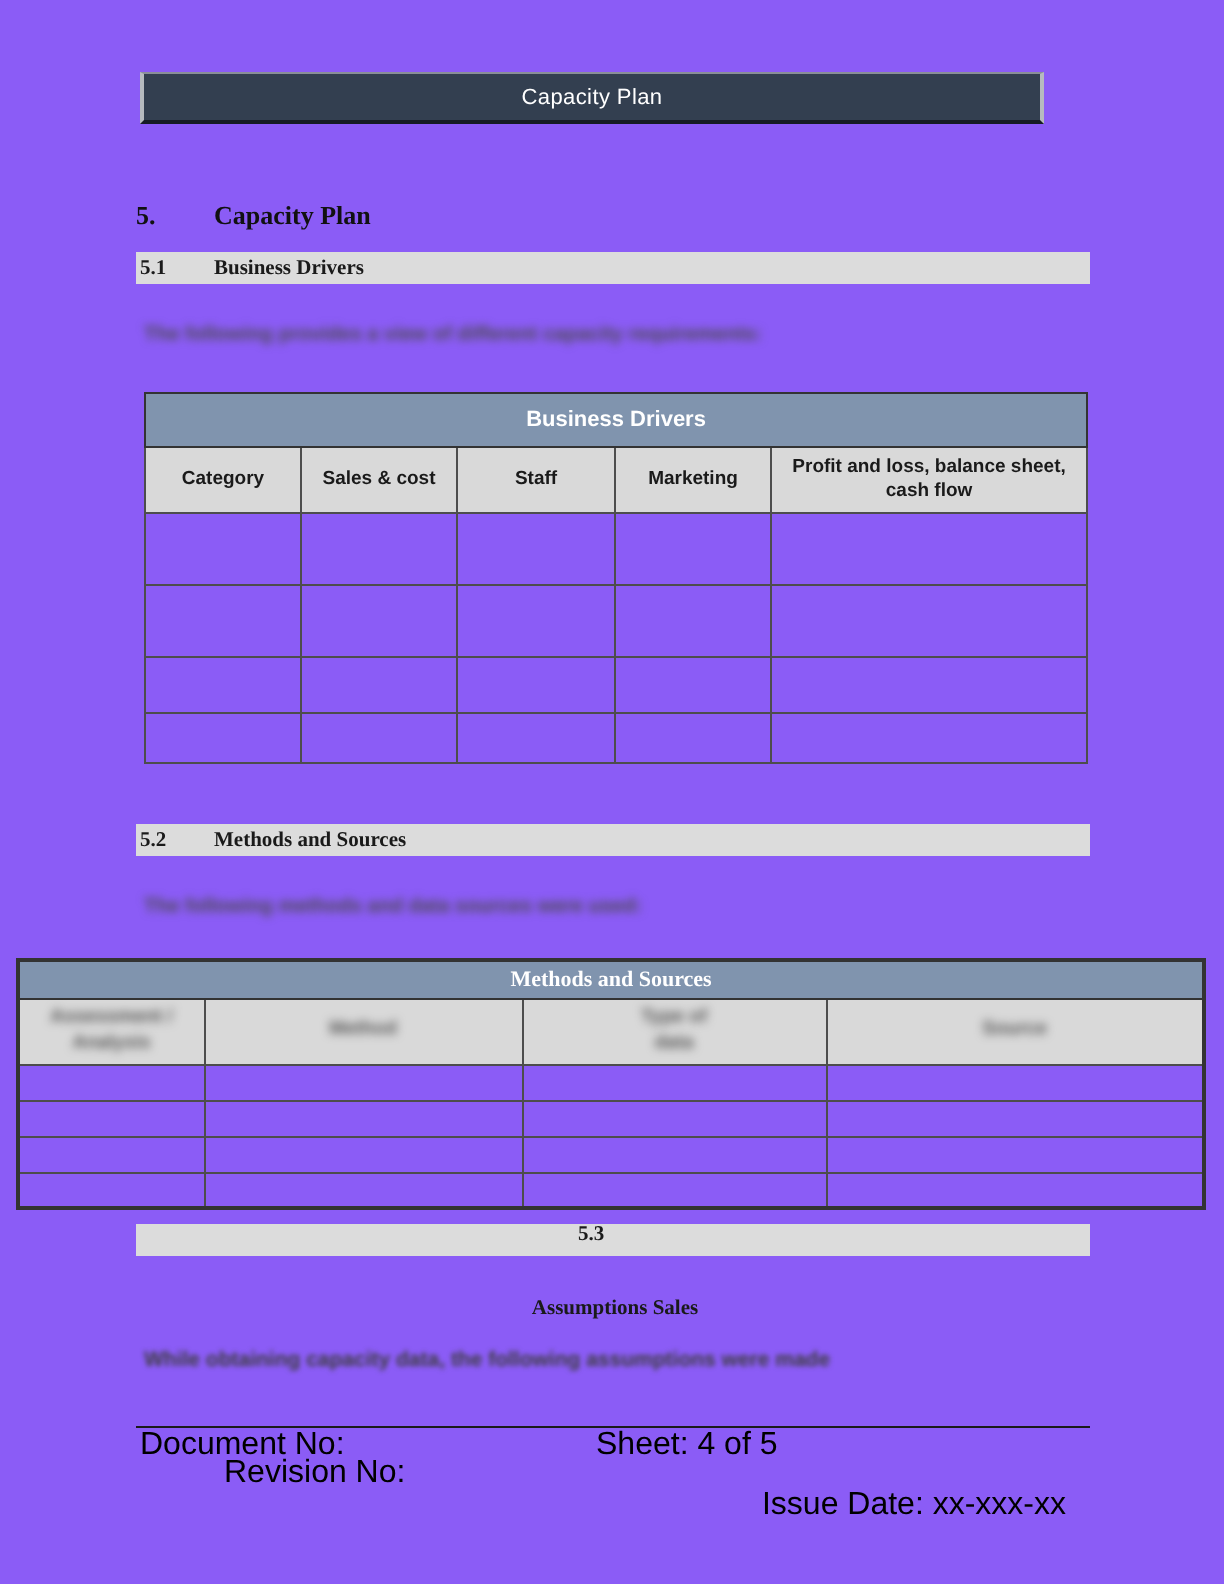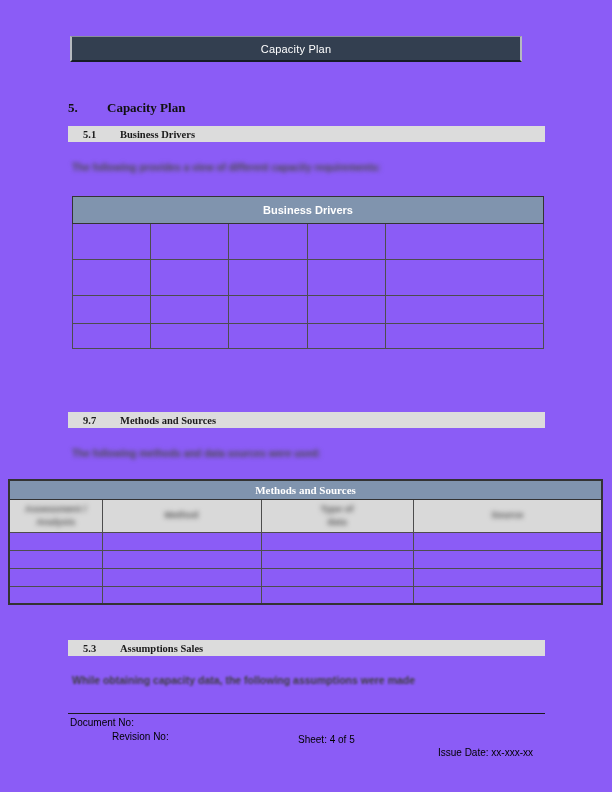--- a/index.html
+++ b/index.html
@@ -23,26 +23,26 @@
     position:absolute;left:68px;top:100px;width:477px;display:flex;
     font-family:"Liberation Serif",serif;font-weight:bold;font-size:13px;color:#111;
   }
   .sec-heading .num{width:39px;flex:0 0 39px;}
 
   
   .band{
     position:absolute;left:68px;width:477px;height:16px;background:#dcdcdc;
     display:flex;align-items:center;
     font-family:"Liberation Serif",serif;font-weight:bold;font-size:10.5px;color:#1a1a1a;
-    padding-left:15px;box-sizing:border-box;
+    padding-left:2px;box-sizing:border-box;
   }
   .band .num{width:37px;flex:0 0 37px;}
   .band-51{top:126px;}
   .band-52{top:412px;}
-  .band-53{top:640px;}
+  .band-53{top:612px;flex-direction:column;}
 
   
   .blur-par{
     position:absolute;left:72px;font-size:10px;font-weight:bold;color:#4a4a4a;
     white-space:nowrap;
   }
   .blur-par span{display:inline-block;filter:blur(2.1px);}
   .intro-51{top:162px;}
   .intro-52{top:448px;}
   .intro-53{top:674px;color:#3d3d3d;font-size:10.5px;}
@@ -69,26 +69,26 @@
   
   .ms-table{left:8px;top:479px;width:593px;border:2px solid #333;}
   .ms-table .caption-cell{height:19px;font-family:"Liberation Serif",serif;}
   .ms-table .colhead{height:33px;font-size:9.5px;line-height:1.3;}
   .ms-table .colhead .blurline{display:block;filter:blur(2.4px);color:#555;}
   .ms-table .br td{height:18px;}
 
   
   .footer{
     position:absolute;left:68px;top:713px;width:477px;height:34px;
-    border-top:1.2px solid #1a1a1a;font-size:10px;color:#000;
+    border-top:1.2px solid #1a1a1a;font-size:16px;color:#000;
   }
   .footer .row{position:relative;height:14px;line-height:14px;}
   .footer .row1{margin-top:2px;}
   .footer .doc-no{position:absolute;left:2px;top:0;}
-  .footer .sheet{position:absolute;left:230px;top:17px;text-align:right;}
+  .footer .sheet{position:absolute;left:230px;top:0;text-align:right;}
   .footer .rev-no{position:absolute;left:2px;top:0;margin-left:42px;}
   .footer .issue-date{position:absolute;right:12px;top:16px;}
 </style>
 </head>
 <body>
 
 <div class="page">
 
   <div class="title-bar">
     <span>Capacity Plan</span>
@@ -113,20 +113,27 @@
       <col style="width:78px">
         <col style="width:78px">
         <col style="width:79px">
         <col style="width:78px">
         <col style="width:158px">
     </colgroup>
     <tbody>
         <tr>
       <td class="caption-cell" colspan="5">Business Drivers</td>
     </tr>
+    <tr>
+      <th class="colhead">Category</th>
+      <th class="colhead">Sales &amp; cost</th>
+      <th class="colhead">Staff</th>
+      <th class="colhead">Marketing</th>
+      <th class="colhead">Profit and loss, balance sheet, cash flow</th>
+    </tr>
     <tr class="r1">
       <td></td>
           <td></td>
           <td></td>
           <td></td>
           <td></td>
     </tr>
     <tr class="r2">
       <td></td>
           <td></td>
@@ -145,21 +152,21 @@
       <td></td>
           <td></td>
           <td></td>
           <td></td>
           <td></td>
     </tr>
   </tbody>
     </table>
 
   <div class="band band-52">
-    <span class="num">9.7</span>
+    <span class="num">5.2</span>
     <span>Methods and Sources</span>
   </div>
 
   <div class="blur-par intro-52">
     <span>The following methods and data sources were used:</span>
   </div>
 
   <table class="ms-table">
     <colgroup>
       <col style="width:93px">

